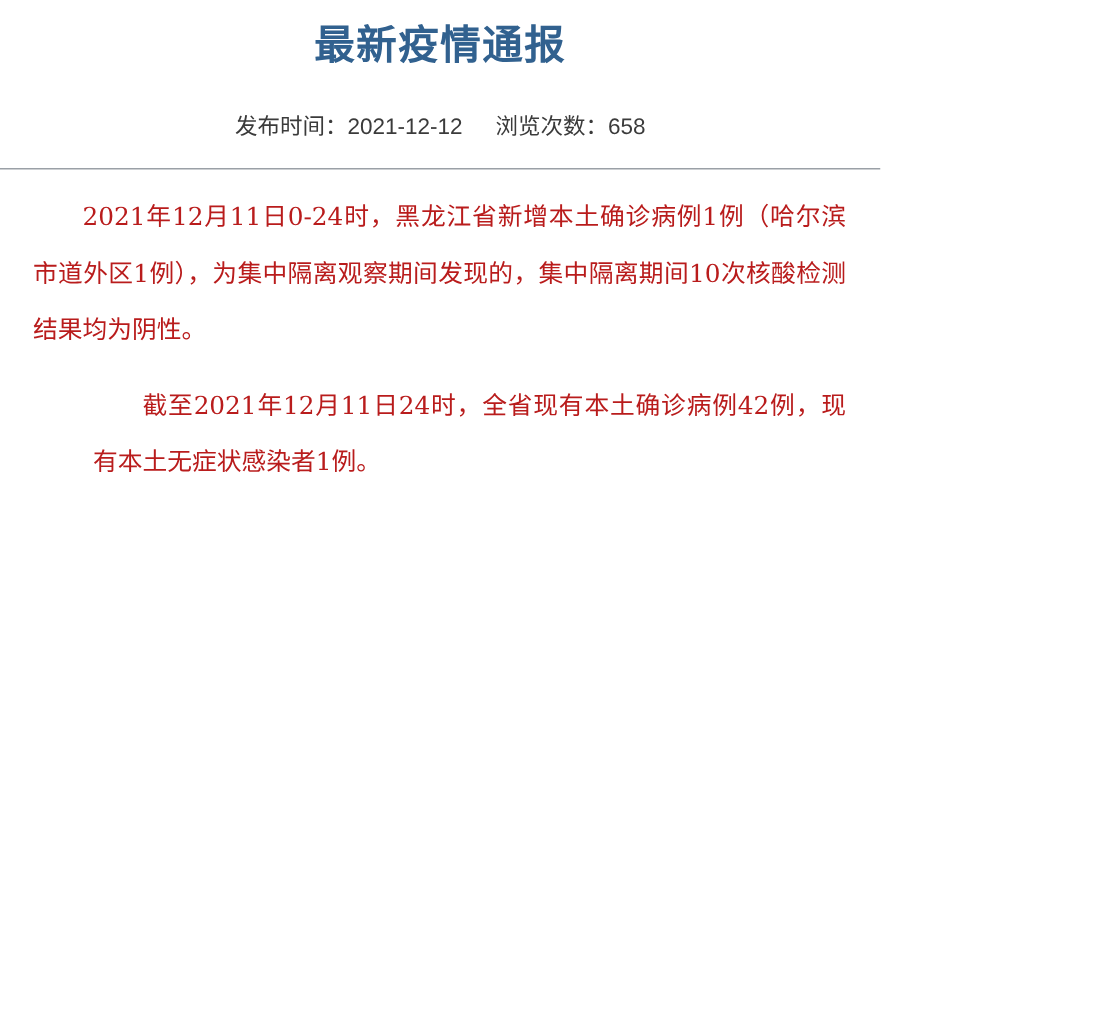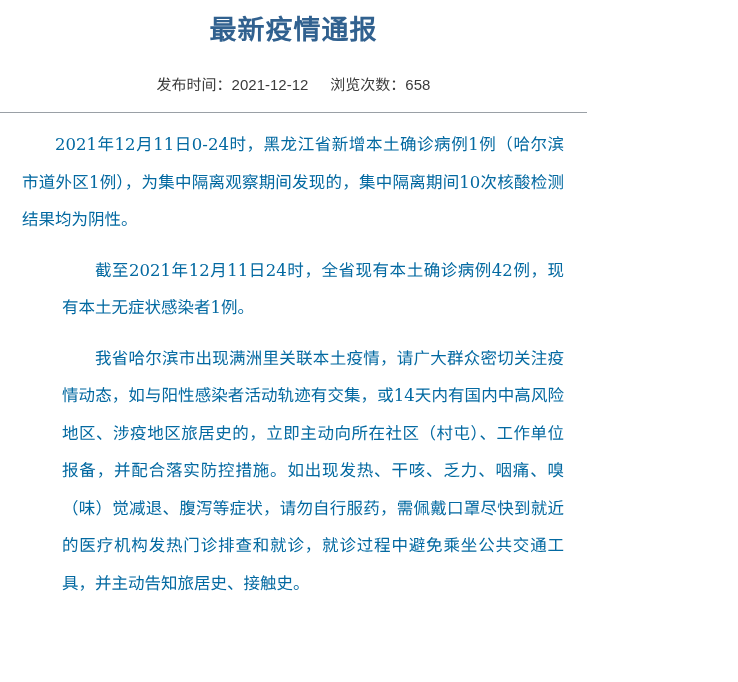--- a/index.html
+++ b/index.html
@@ -75,21 +75,21 @@
     box-sizing: border-box;
   }
 
   .article-body p {
     margin: 0;
     padding: 0;
     text-indent: 2em;
     font-family: "DejaVu Serif", "Liberation Serif", serif;
     font-size: 16.5px;
     line-height: 37.5px;
-    color: #0369a1;
+    color: #b91c1c;
     text-align: justify;
     text-justify: inter-ideograph;
     word-break: break-all;
   }
 
   .article-body p.first-para {
     padding-top: 13px;
   }
 
   .article-body p + p {
@@ -125,18 +125,17 @@
       <span class="meta-item"><span>发布时间：</span><span>2021-12-12</span></span><span class="meta-gap"></span><span class="meta-item"><span>浏览次数：</span><span>658</span></span>
     </div>
 
     <div class="header-divider"></div>
 
   </div>
 
   <div class="article-body">
     <p class="first-para">2021年12月11日0-24时，黑龙江省新增本土确诊病例1例（哈尔滨市道外区1例），为集中隔离观察期间发现的，集中隔离期间10次核酸检测结果均为阴性。</p>
     <p>截至2021年12月11日24时，全省现有本土确诊病例42例，现有本土无症状感染者1例。</p>
-    <p>我省哈尔滨市出现满洲里关联本土疫情，请广大群众密切关注疫情动态，如与阳性感染者活动轨迹有交集，或14天内有国内中高风险地区、涉疫地区旅居史的，立即主动向所在社区（村屯）、工作单位报备，并配合落实防控措施。如出现发热、干咳、乏力、咽痛、嗅（味）觉减退、腹泻等症状，请勿自行服药，需佩戴口罩尽快到就近的医疗机构发热门诊排查和就诊，就诊过程中避免乘坐公共交通工具，并主动告知旅居史、接触史。</p>
   </div>
 
   <div class="watermark">zblog</div>
 
 </div>
 
 </body></html>

